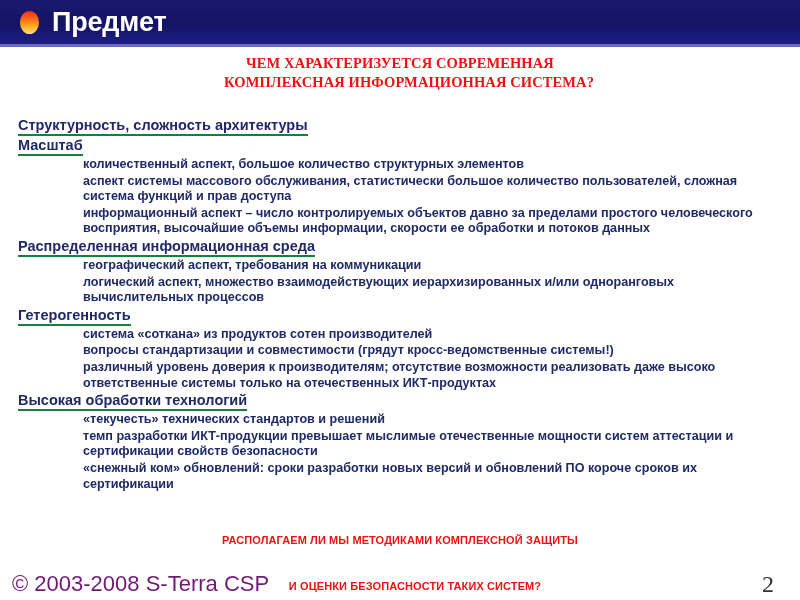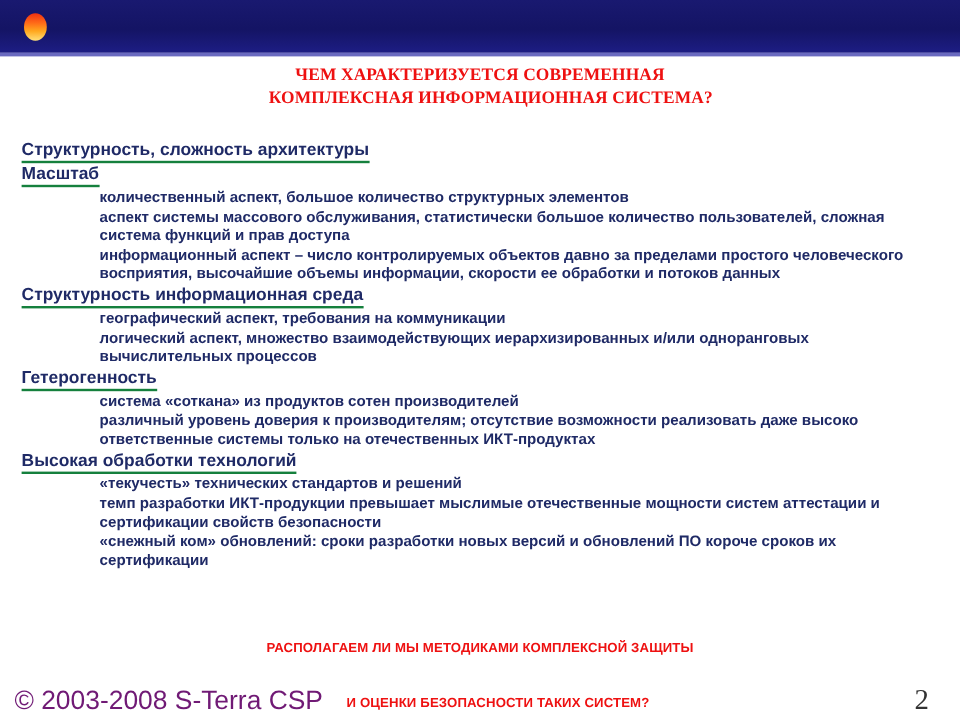--- a/index.html
+++ b/index.html
@@ -152,43 +152,45 @@
     line-height: 28px;
   }
 </style>
 </head>
 <body>
 
 <div class="slide">
 
   <div class="title-band">
     <div class="title-bullet"></div>
+    <div class="title-text">Предмет</div>
   </div>
   <div class="title-band-underline"></div>
 
   <div class="red-heading">
     <div class="l1">ЧЕМ ХАРАКТЕРИЗУЕТСЯ СОВРЕМЕННАЯ</div>
     <div class="l2">КОМПЛЕКСНАЯ ИНФОРМАЦИОННАЯ СИСТЕМА?</div>
   </div>
 
   <div class="body-area">
 
     <div class="lvl1"><span class="u">Структурность, сложность архитектуры</span></div>
 
     <div class="lvl1"><span class="u">Масштаб</span></div>
     <div class="lvl2">количественный аспект, большое количество структурных элементов</div>
     <div class="lvl2">аспект системы массового обслуживания, статистически большое количество пользователей, сложная система функций и прав доступа</div>
     <div class="lvl2">информационный аспект – число контролируемых объектов давно за пределами простого человеческого восприятия, высочайшие объемы информации, скорости ее обработки и потоков данных</div>
 
-    <div class="lvl1"><span class="u">Структурность информационная среда</span></div>
+    <div class="lvl1"><span class="u">Распределенная информационная среда</span></div>
     <div class="lvl2">географический аспект, требования на коммуникации</div>
     <div class="lvl2">логический аспект, множество взаимодействующих иерархизированных и/или одноранговых вычислительных процессов</div>
 
     <div class="lvl1"><span class="u">Гетерогенность</span></div>
     <div class="lvl2">система «соткана» из продуктов сотен производителей</div>
+    <div class="lvl2">вопросы стандартизации и совместимости (грядут кросс-ведомственные системы!)</div>
     <div class="lvl2">различный уровень доверия к производителям; отсутствие возможности реализовать даже высоко ответственные системы только на отечественных ИКТ-продуктах</div>
 
     <div class="lvl1"><span class="u">Высокая обработки технологий</span></div>
     <div class="lvl2">«текучесть» технических стандартов и решений</div>
     <div class="lvl2">темп разработки ИКТ-продукции превышает мыслимые отечественные мощности систем аттестации и сертификации свойств безопасности</div>
     <div class="lvl2">«снежный ком» обновлений: сроки разработки новых версий и обновлений ПО короче сроков их сертификации</div>
 
   </div>
 
   <div class="red-closing">

